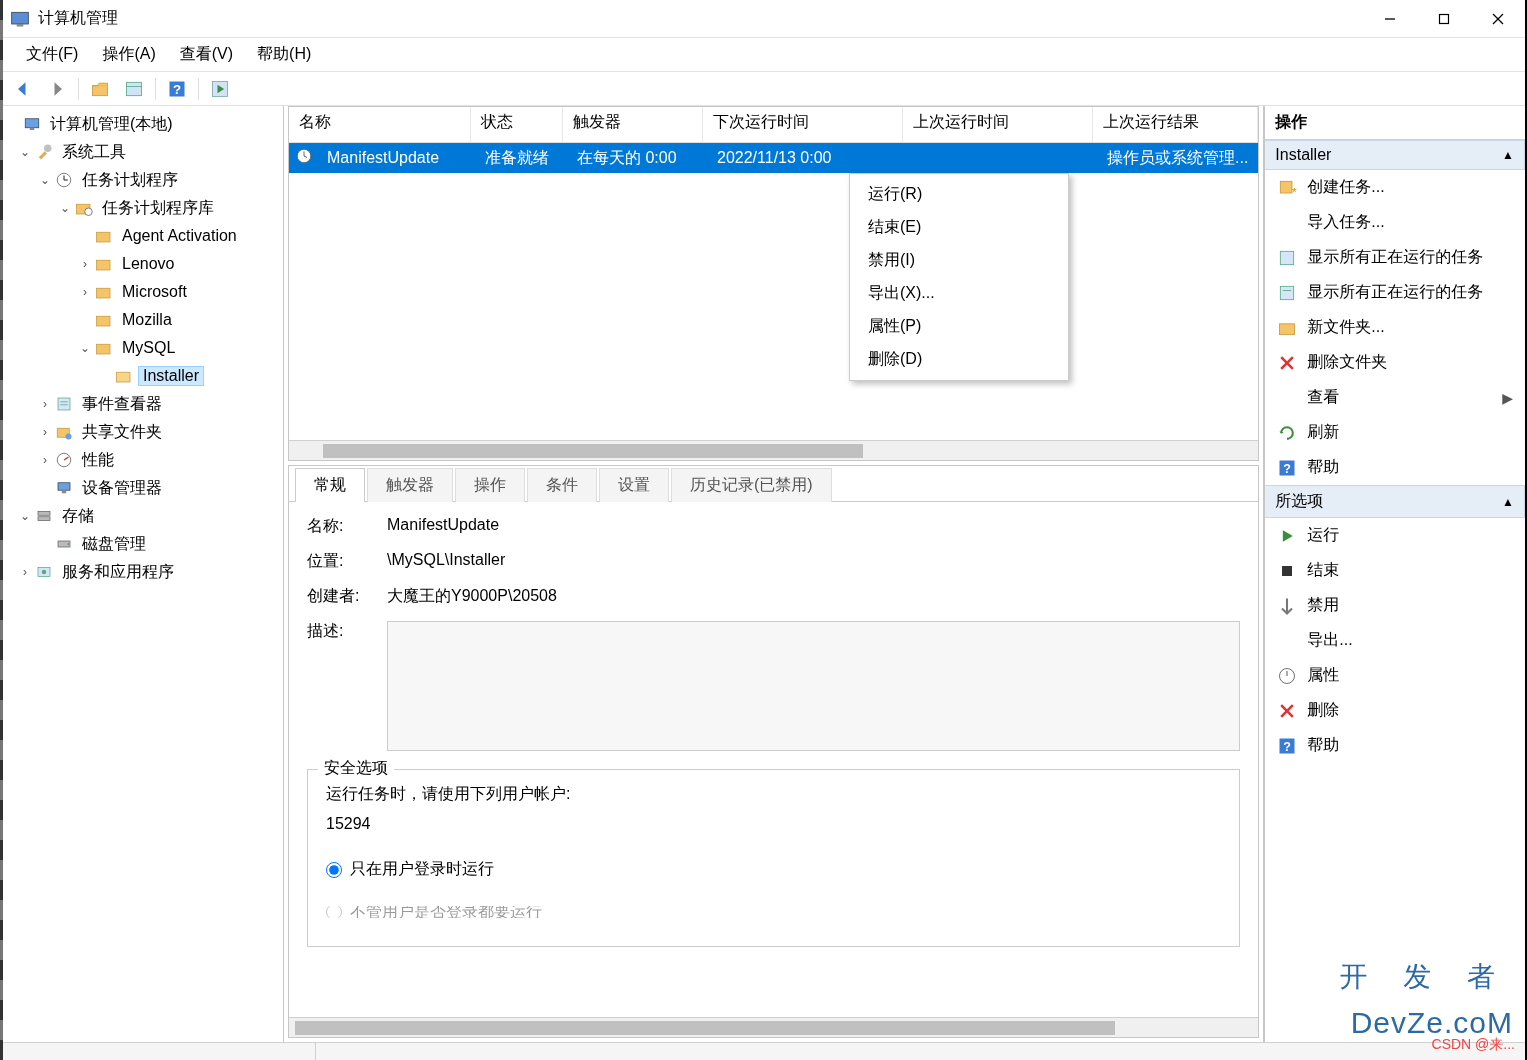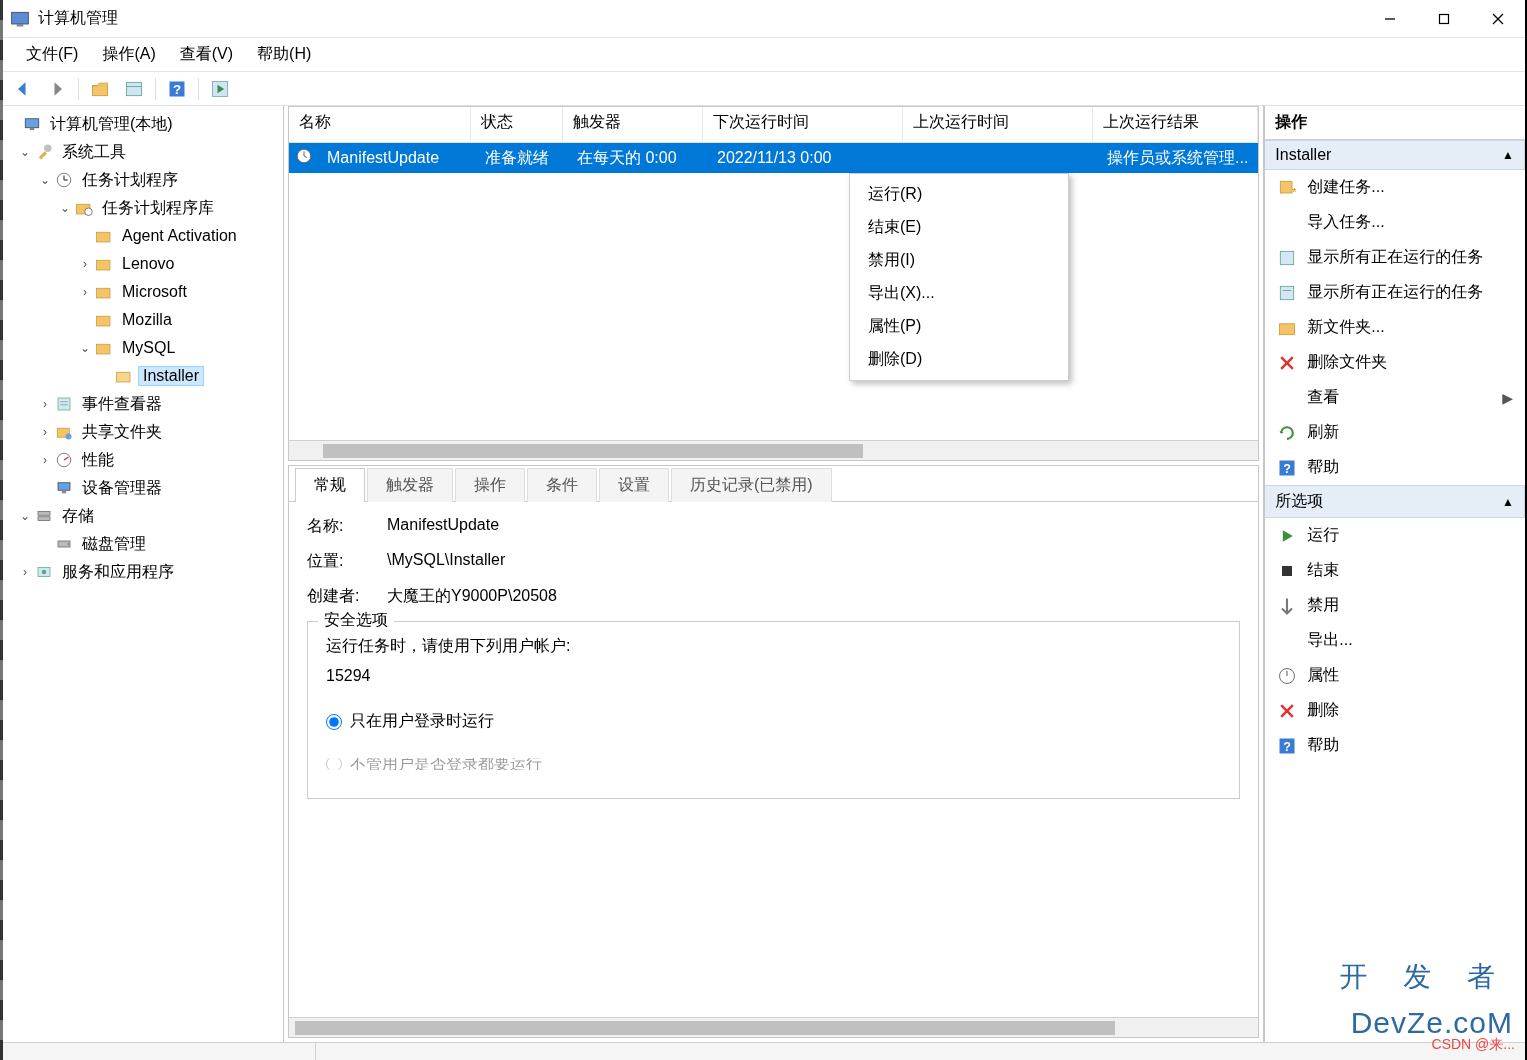--- a/index.html
+++ b/index.html
@@ -370,20 +370,24 @@
             <div class="fval">ManifestUpdate</div>
           </div>
         <div class="frow">
             <div class="flabel">位置:</div>
             <div class="fval">\MySQL\Installer</div>
           </div>
         <div class="frow">
             <div class="flabel">创建者:</div>
             <div class="fval">大魔王的Y9000P\20508</div>
           </div>
+        <div class="frow">
+            <div class="flabel">描述:</div>
+            <div class="fval"><textarea readonly="" style=""></textarea></div>
+          </div>
         <div class="groupbox">
           <div class="glegend">安全选项</div>
           <div style="margin-bottom:10px">运行任务时，请使用下列用户帐户:</div>
           <div style="margin-bottom:10px">15294</div>
           <div class="radio-row">
               <input type="radio" checked="" style="">
               <span>只在用户登录时运行</span>
             </div>
           <div class="radio-row" style="opacity:.4;overflow:hidden;height:12px">
               <input type="radio" style="">

